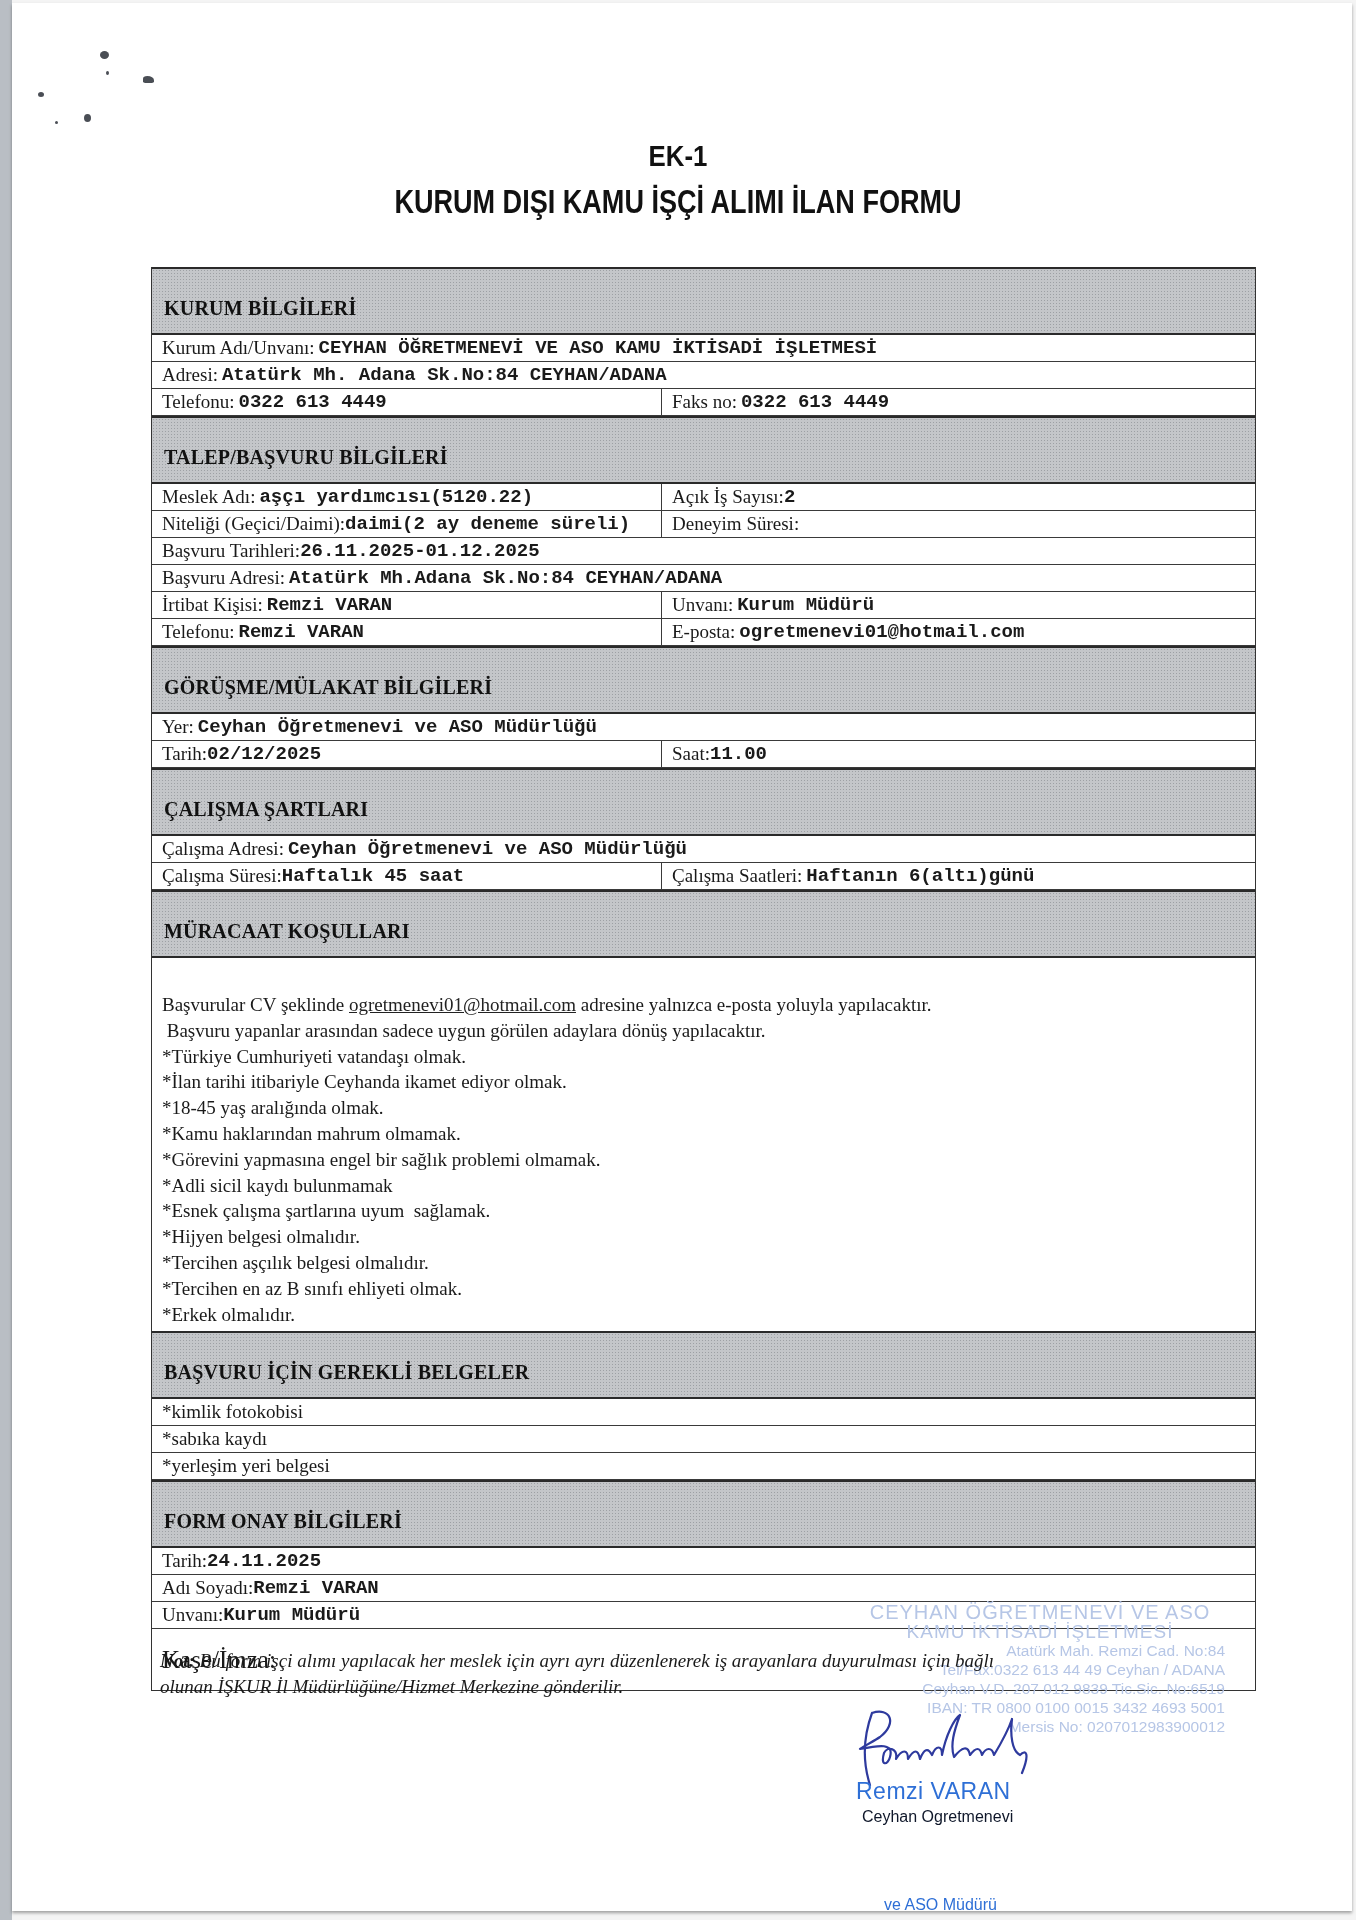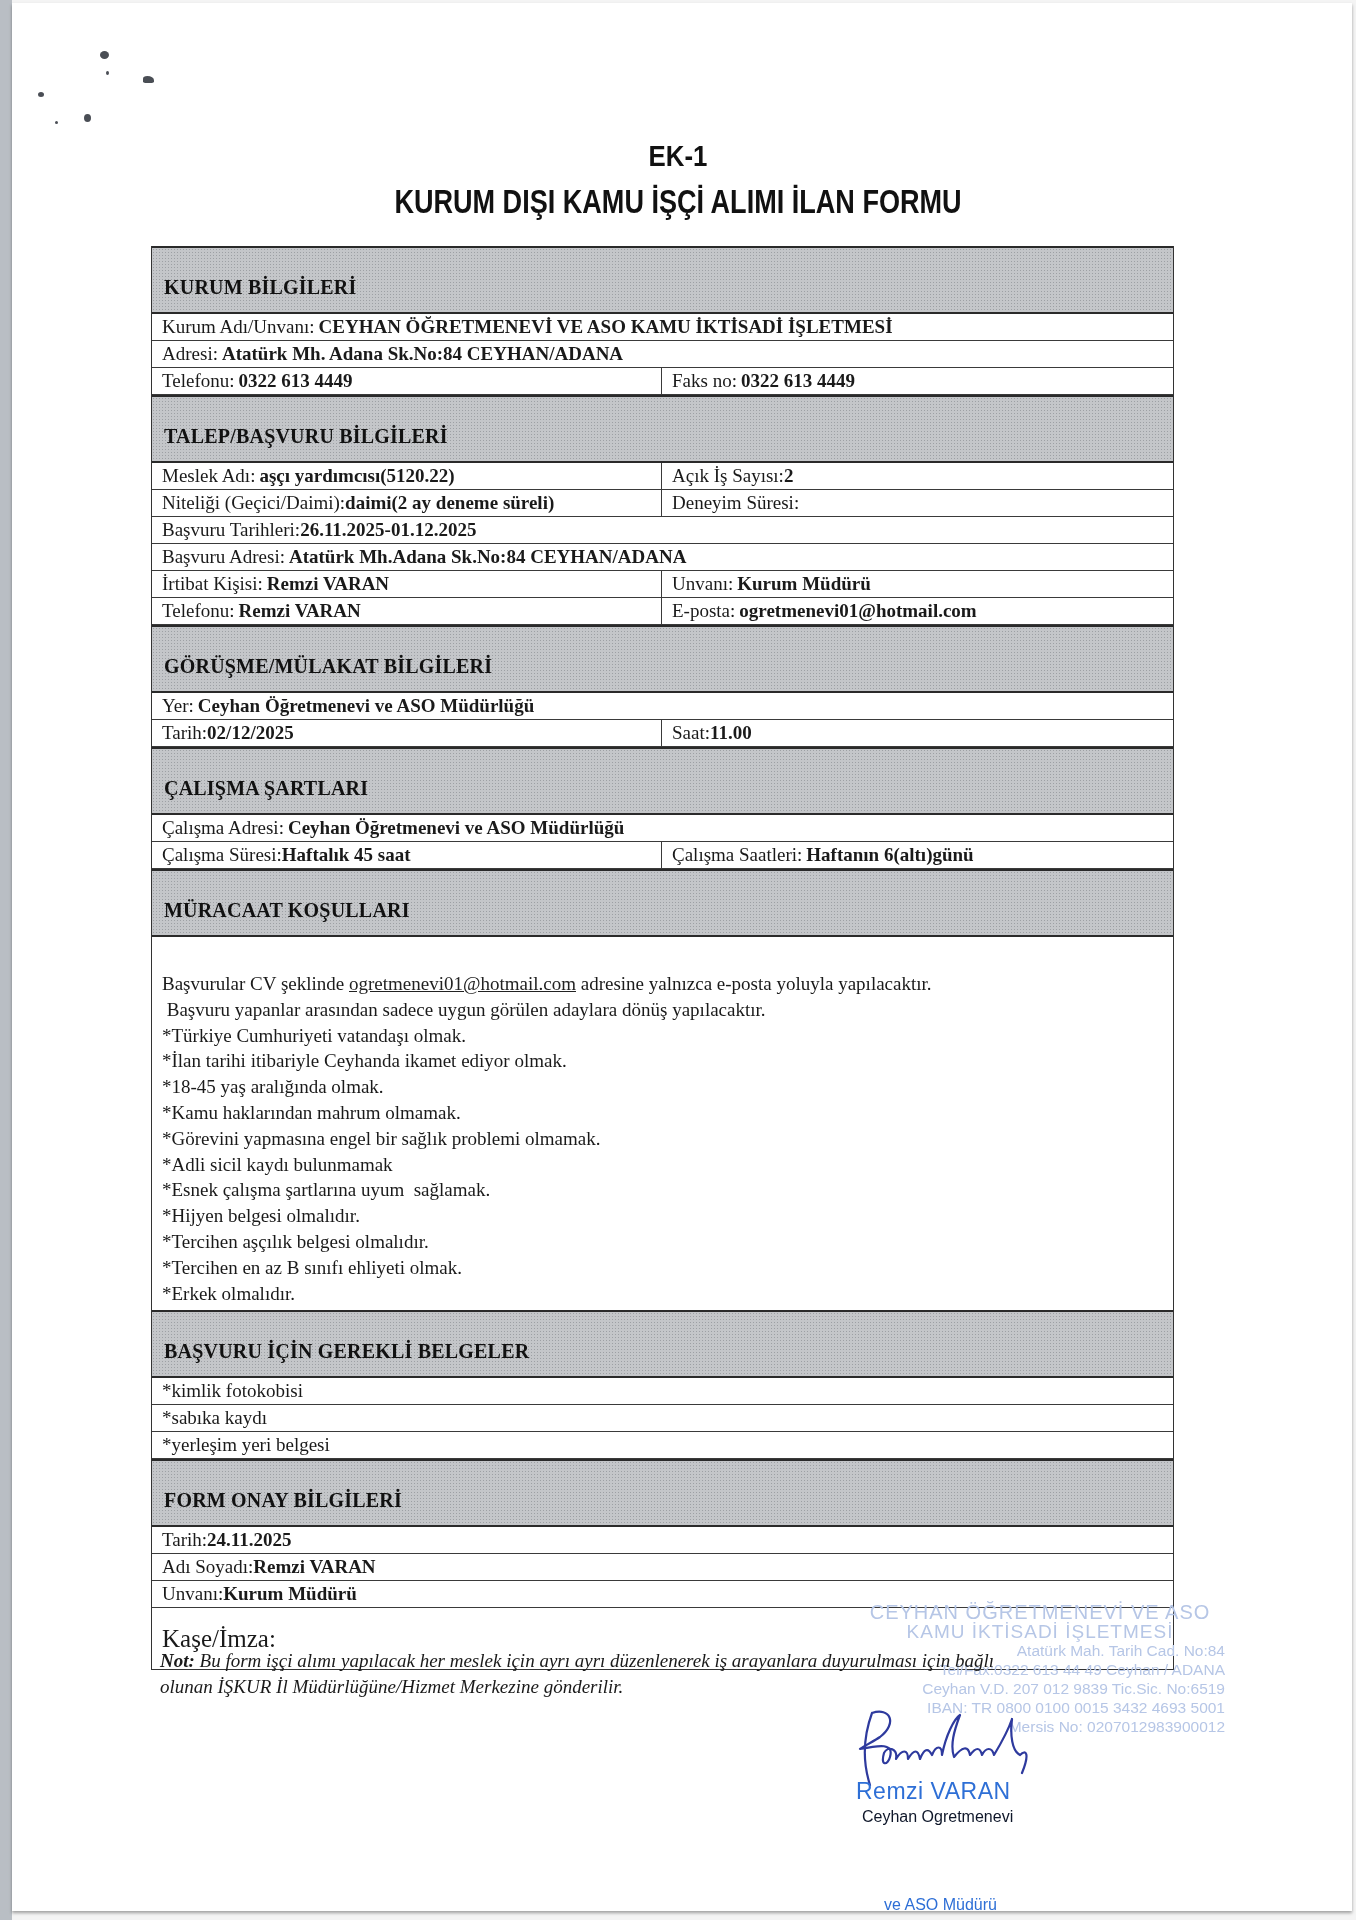--- a/index.html
+++ b/index.html
@@ -14,36 +14,36 @@
   .left-strip { position: absolute; left: 0; top: 0; width: 12px; height: 1920px; background: #b9bec4; }
 
   .specks { position: absolute; left: 0; top: 0; width: 200px; height: 140px; }
   .speck { position: absolute; background: #4a4e55; border-radius: 50%; }
 
   .title-block { position: absolute; left: 0; top: 136px; width: 1356px; text-align: center;
     font-family: "Liberation Sans", sans-serif; font-weight: bold; color: #111; }
   .title-line1 { font-size: 30px; line-height: 40px; transform: scaleX(0.86); }
   .title-line2 { font-size: 33px; line-height: 44px; margin-top: 4px; transform: scaleX(0.82); }
 
-  .form { position: absolute; left: 151px; top: 246px; width: 1023px; border-left: 1.5px solid #333; border-right: 1.5px solid #333; }
+  .form { position: absolute; left: 151px; top: 267px; width: 1105px; border-left: 1.5px solid #333; border-right: 1.5px solid #333; }
   .section-head {
     height: 68px; border-top: 2px solid #2a2a2a; border-bottom: 2px solid #2a2a2a;
     background-color: #c4c6c9;
     background-image: radial-gradient(#9da0a4 0.8px, transparent 1px);
     background-size: 3px 3px;
     display: flex; align-items: center; padding-left: 12px; padding-top: 14px;
     font-weight: bold; font-size: 20px; letter-spacing: 0.2px; color: #111;
   }
   .row { display: flex; border-bottom: 1.5px solid #3a3a3a; height: 27px; align-items: center; font-size: 19px; }
   .cell { padding-left: 10px; height: 100%; display: flex; align-items: center; white-space: nowrap; overflow: hidden; }
   .cell.full { width: 100%; }
   .cell.left { width: 510px; border-right: 1.5px solid #3a3a3a; }
   .cell.right { flex: 1; }
   .lbl { font-weight: normal; }
-  .val { font-weight: bold; margin-left: 4px; }
+  .val { font-weight: bold; margin-left: 4px; font-family: Liberation Mono, monospace; }
   .val.tight { margin-left: 0; }
 
   .conditions { padding: 6px 10px 4px 10px; font-size: 19px; line-height: 25.8px; border-bottom: 0; margin-top: 28px; }
   .conditions .line { white-space: nowrap; }
   .conditions .email-link { text-decoration: underline; color: #222; }
 
   .docs .row { height: 27px; }
 
   .sign-row { height: 62px; display: flex; align-items: center; padding-left: 10px; font-size: 25px; border-bottom: 1.5px solid #333; }
 
@@ -250,21 +250,21 @@
     </div>
   </div>
   <div class="sign-row">
     <span>Kaşe/İmza:</span>
   </div>
 </div>
 
 <div class="stamp">
   <div class="s1">CEYHAN ÖĞRETMENEVİ VE ASO</div>
   <div class="s2">KAMU İKTİSADİ İŞLETMESİ</div>
-  <div class="s3">Atatürk Mah. Tarih Cad. No:84</div>
+  <div class="s3">Atatürk Mah. Remzi Cad. No:84</div>
   <div class="s3">Tel/Fax:0322 613 44 49 Ceyhan / ADANA</div>
   <div class="s3">Ceyhan V.D. 207 012 9839 Tic.Sic. No:6519</div>
   <div class="s3">IBAN: TR 0800 0100 0015 3432 4693 5001</div>
   <div class="s3">Mersis No: 0207012983900012</div>
 </div>
 
 <div class="note">
   <div><b>Not:</b><span> Bu form işçi alımı yapılacak her meslek için ayrı ayrı düzenlenerek iş arayanlara duyurulması için bağlı</span></div>
   <div>olunan İŞKUR İl Müdürlüğüne/Hizmet Merkezine gönderilir.</div>
 </div>

